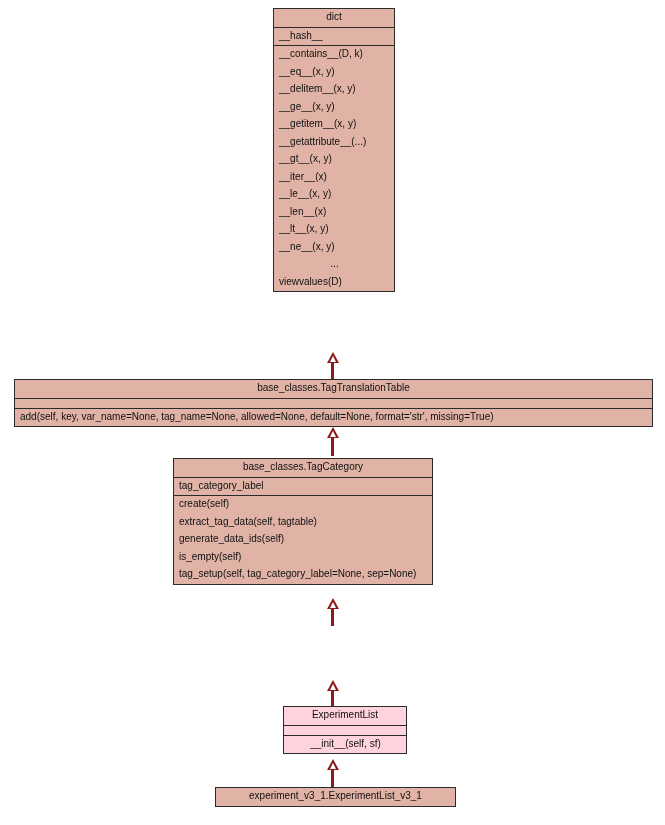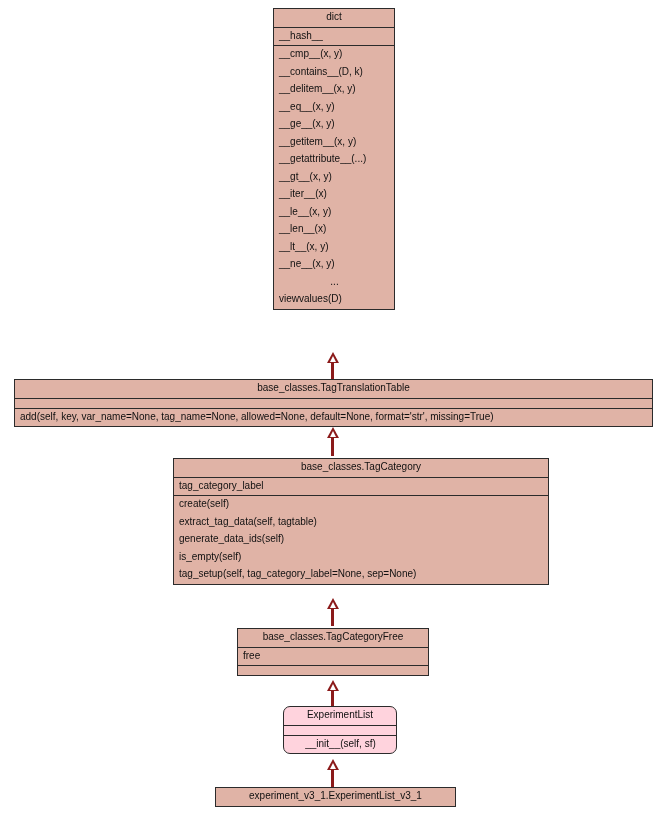--- a/index.html
+++ b/index.html
@@ -103,24 +103,23 @@
 <div id="diagram">
 
   <div class="uml-box" style="left:273px; top:8px; width:122px;">
     <div class="compartment">
       <div class="uml-title">dict</div>
     </div>
     <div class="compartment">
       <div class="uml-row">__hash__</div>
     </div>
     <div class="compartment">
-      <div class="uml-row">__cmp__(x, y)</div>
       <div class="uml-row">__contains__(D, k)</div>
+      <div class="uml-row">__eq__(x, y)</div>
       <div class="uml-row">__delitem__(x, y)</div>
-      <div class="uml-row">__eq__(x, y)</div>
       <div class="uml-row">__ge__(x, y)</div>
       <div class="uml-row">__getitem__(x, y)</div>
       <div class="uml-row">__getattribute__(...)</div>
       <div class="uml-row">__gt__(x, y)</div>
       <div class="uml-row">__iter__(x)</div>
       <div class="uml-row">__le__(x, y)</div>
       <div class="uml-row">__len__(x)</div>
       <div class="uml-row">__lt__(x, y)</div>
       <div class="uml-row">__ne__(x, y)</div>
       <div class="uml-row center">...</div>
@@ -149,21 +148,21 @@
   </div>
 
   <div class="edge">
     <div class="edge-line" style="left:331px; top:438px; height:18px;"></div>
     <div class="edge-arrow" style="left:332.5px; top:427px;">
       <div class="tri-outer"></div>
         <div class="tri-inner"></div>
     </div>
   </div>
 
-  <div class="uml-box" style="left:173px; top:458px; width:376px;">
+  <div class="uml-box" style="left:173px; top:458px; width:260px;">
     <div class="compartment">
       <div class="uml-title">base_classes.TagCategory</div>
     </div>
     <div class="compartment">
       <div class="uml-row">tag_category_label</div>
     </div>
     <div class="compartment">
       <div class="uml-row">create(self)</div>
       <div class="uml-row">extract_tag_data(self, tagtable)</div>
       <div class="uml-row">generate_data_ids(self)</div>
@@ -173,41 +172,30 @@
   </div>
 
   <div class="edge">
     <div class="edge-line" style="left:331px; top:609px; height:17px;"></div>
     <div class="edge-arrow" style="left:332.5px; top:598px;">
       <div class="tri-outer"></div>
         <div class="tri-inner"></div>
     </div>
   </div>
 
-  <div class="uml-box" style="left:237px; top:628px; width:192px;">
-    <div class="compartment">
-      <div class="uml-title">base_classes.TagCategoryFree</div>
-    </div>
-    <div class="compartment">
-      <div class="uml-row">free</div>
-    </div>
-    <div class="compartment">
-      <div class="uml-row empty"></div>
-    </div>
-  </div>
 
   <div class="edge">
     <div class="edge-line" style="left:331px; top:691px; height:15px;"></div>
     <div class="edge-arrow" style="left:332.5px; top:680px;">
       <div class="tri-outer"></div>
         <div class="tri-inner"></div>
     </div>
   </div>
 
-  <div class="uml-box light" style="left:283px; top:706px; width:114px;border-radius:7px;">
+  <div class="uml-box light" style="left:283px; top:706px; width:124px;">
     <div class="compartment">
       <div class="uml-title">ExperimentList</div>
     </div>
     <div class="compartment">
       <div class="uml-row empty"></div>
     </div>
     <div class="compartment">
       <div class="uml-row center">__init__(self, sf)</div>
     </div>
   </div>

